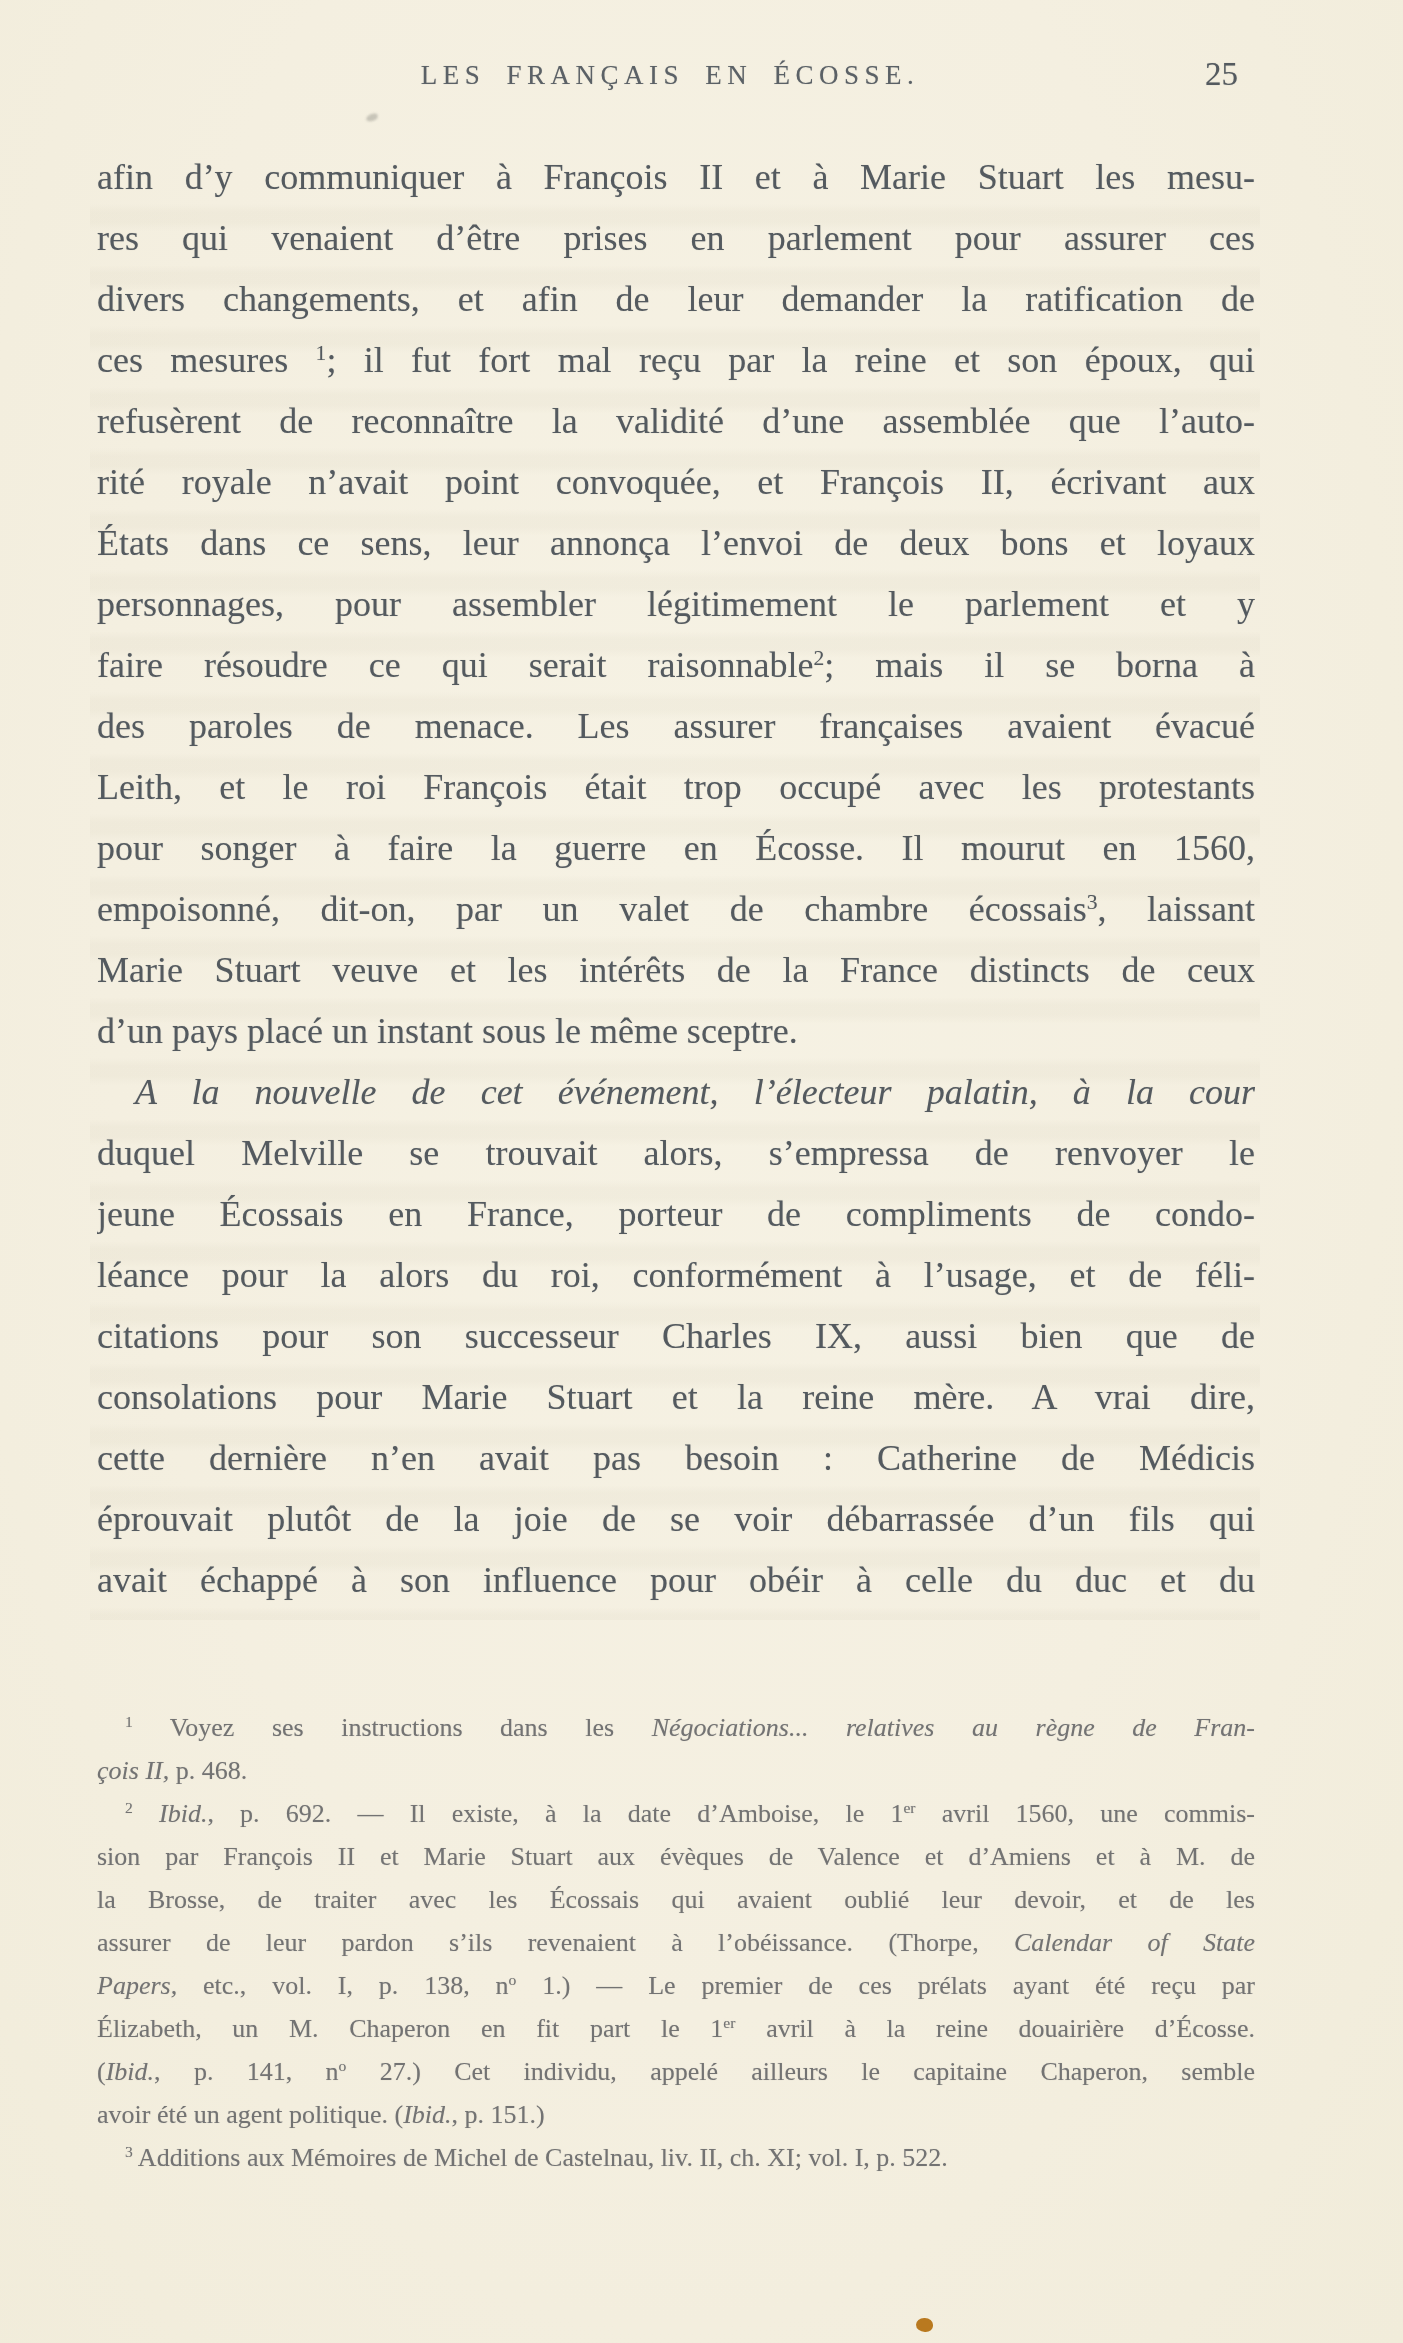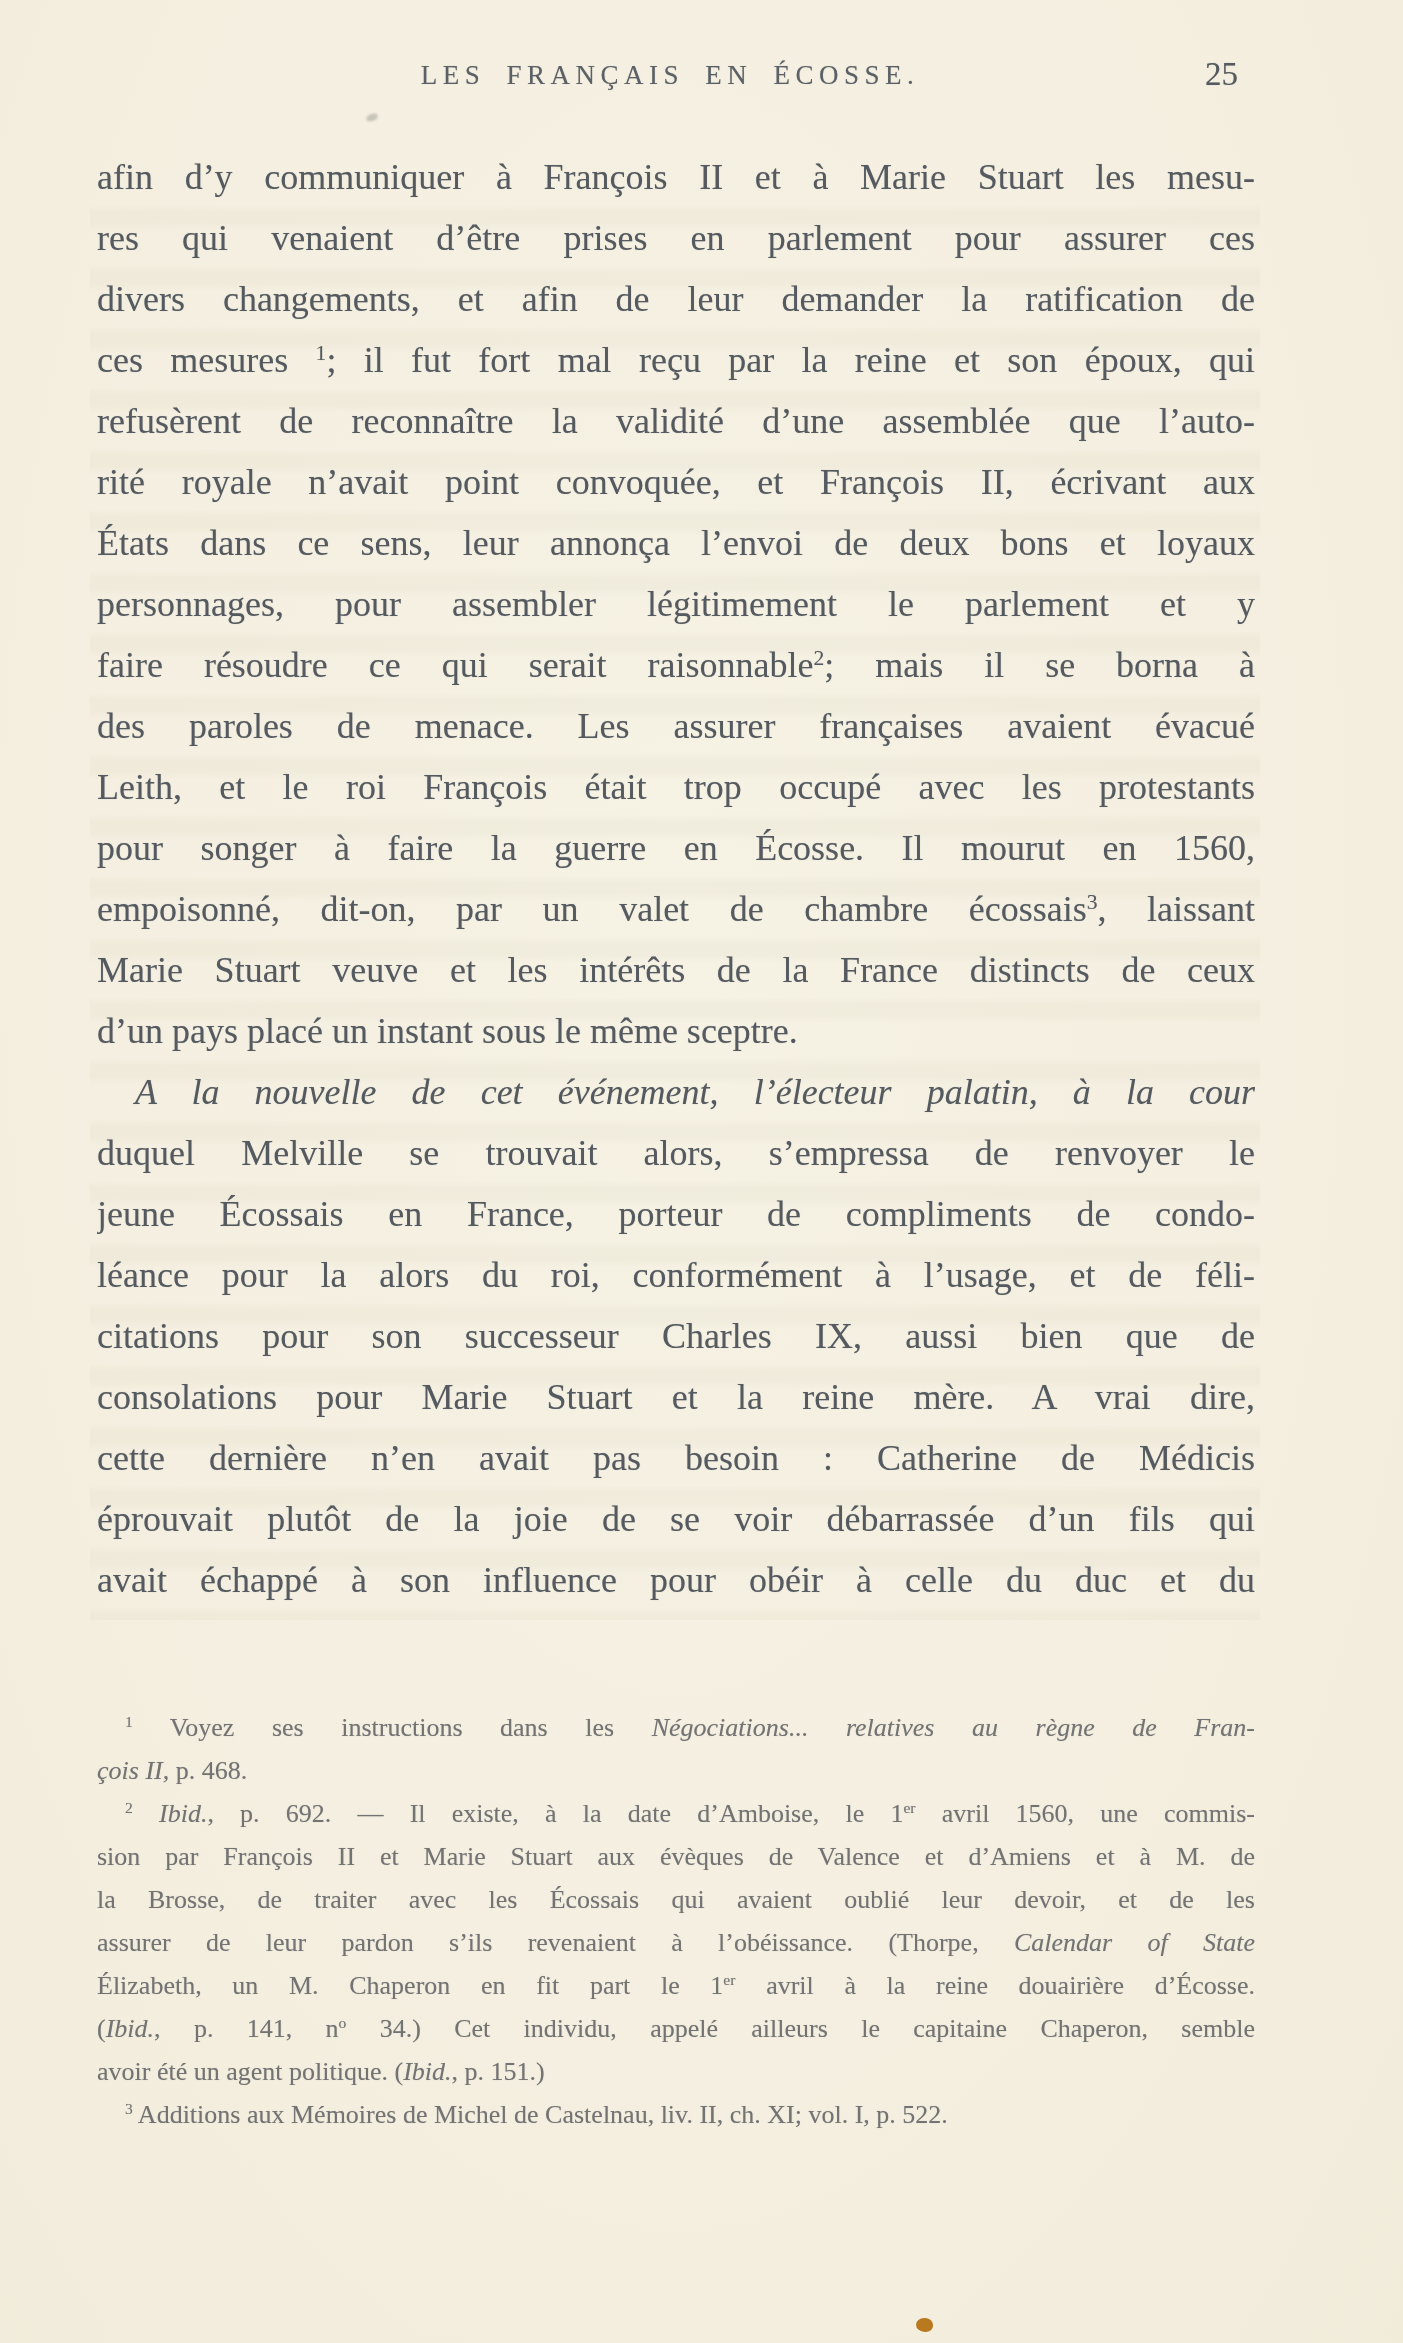--- a/index.html
+++ b/index.html
@@ -111,21 +111,22 @@
       <div class="line"><span>avait échappé à son influence pour obéir à celle du duc et du</span></div>
     </div>
 
   <div class="footnote-block" style="color: #737373;">
       <div class="line ind"><span class="sup">1</span><span> Voyez ses instructions dans les </span><span class="it">Négociations... relatives au règne de Fran-</span></div>
       <div class="line nojust"><span class="it">çois II,</span><span> p. 468.</span></div>
       <div class="line ind"><span class="sup">2</span><span> </span><span class="it">Ibid.</span><span>, p. 692. — Il existe, à la date d’Amboise, le 1</span><span class="sup">er</span><span> avril 1560, une commis-</span></div>
       <div class="line"><span>sion par François II et Marie Stuart aux évèques de Valence et d’Amiens et à M. de</span></div>
       <div class="line"><span>la Brosse, de traiter avec les Écossais qui avaient oublié leur devoir, et de les</span></div>
       <div class="line"><span>assurer de leur pardon s’ils revenaient à l’obéissance. (Thorpe, </span><span class="it">Calendar of State</span></div>
+      <div class="line"><span class="it">Papers,</span><span> etc., vol. I, p. 138, n</span><span class="sup">o</span><span> 1.) — Le premier de ces prélats ayant été reçu par</span></div>
       <div class="line"><span>Élizabeth, un M. Chaperon en fit part le 1</span><span class="sup">er</span><span> avril à la reine douairière d’Écosse.</span></div>
-      <div class="line"><span>(</span><span class="it">Ibid.</span><span>, p. 141, n</span><span class="sup">o</span><span> 34.) Cet individu, appelé ailleurs le capitaine Chaperon, semble</span></div>
+      <div class="line"><span>(</span><span class="it">Ibid.</span><span>, p. 141, n</span><span class="sup">o</span><span> 27.) Cet individu, appelé ailleurs le capitaine Chaperon, semble</span></div>
       <div class="line nojust"><span>avoir été un agent politique. (</span><span class="it">Ibid.</span><span>, p. 151.)</span></div>
       <div class="line nojust ind"><span class="sup">3</span><span> Additions aux Mémoires de Michel de Castelnau, liv. II, ch. XI; vol. I, p. 522.</span></div>
     </div>
 
   <div class="ink-spot" style="background: rgb(185, 121, 31);"></div>
 
 </div>
 
 </body></html>

